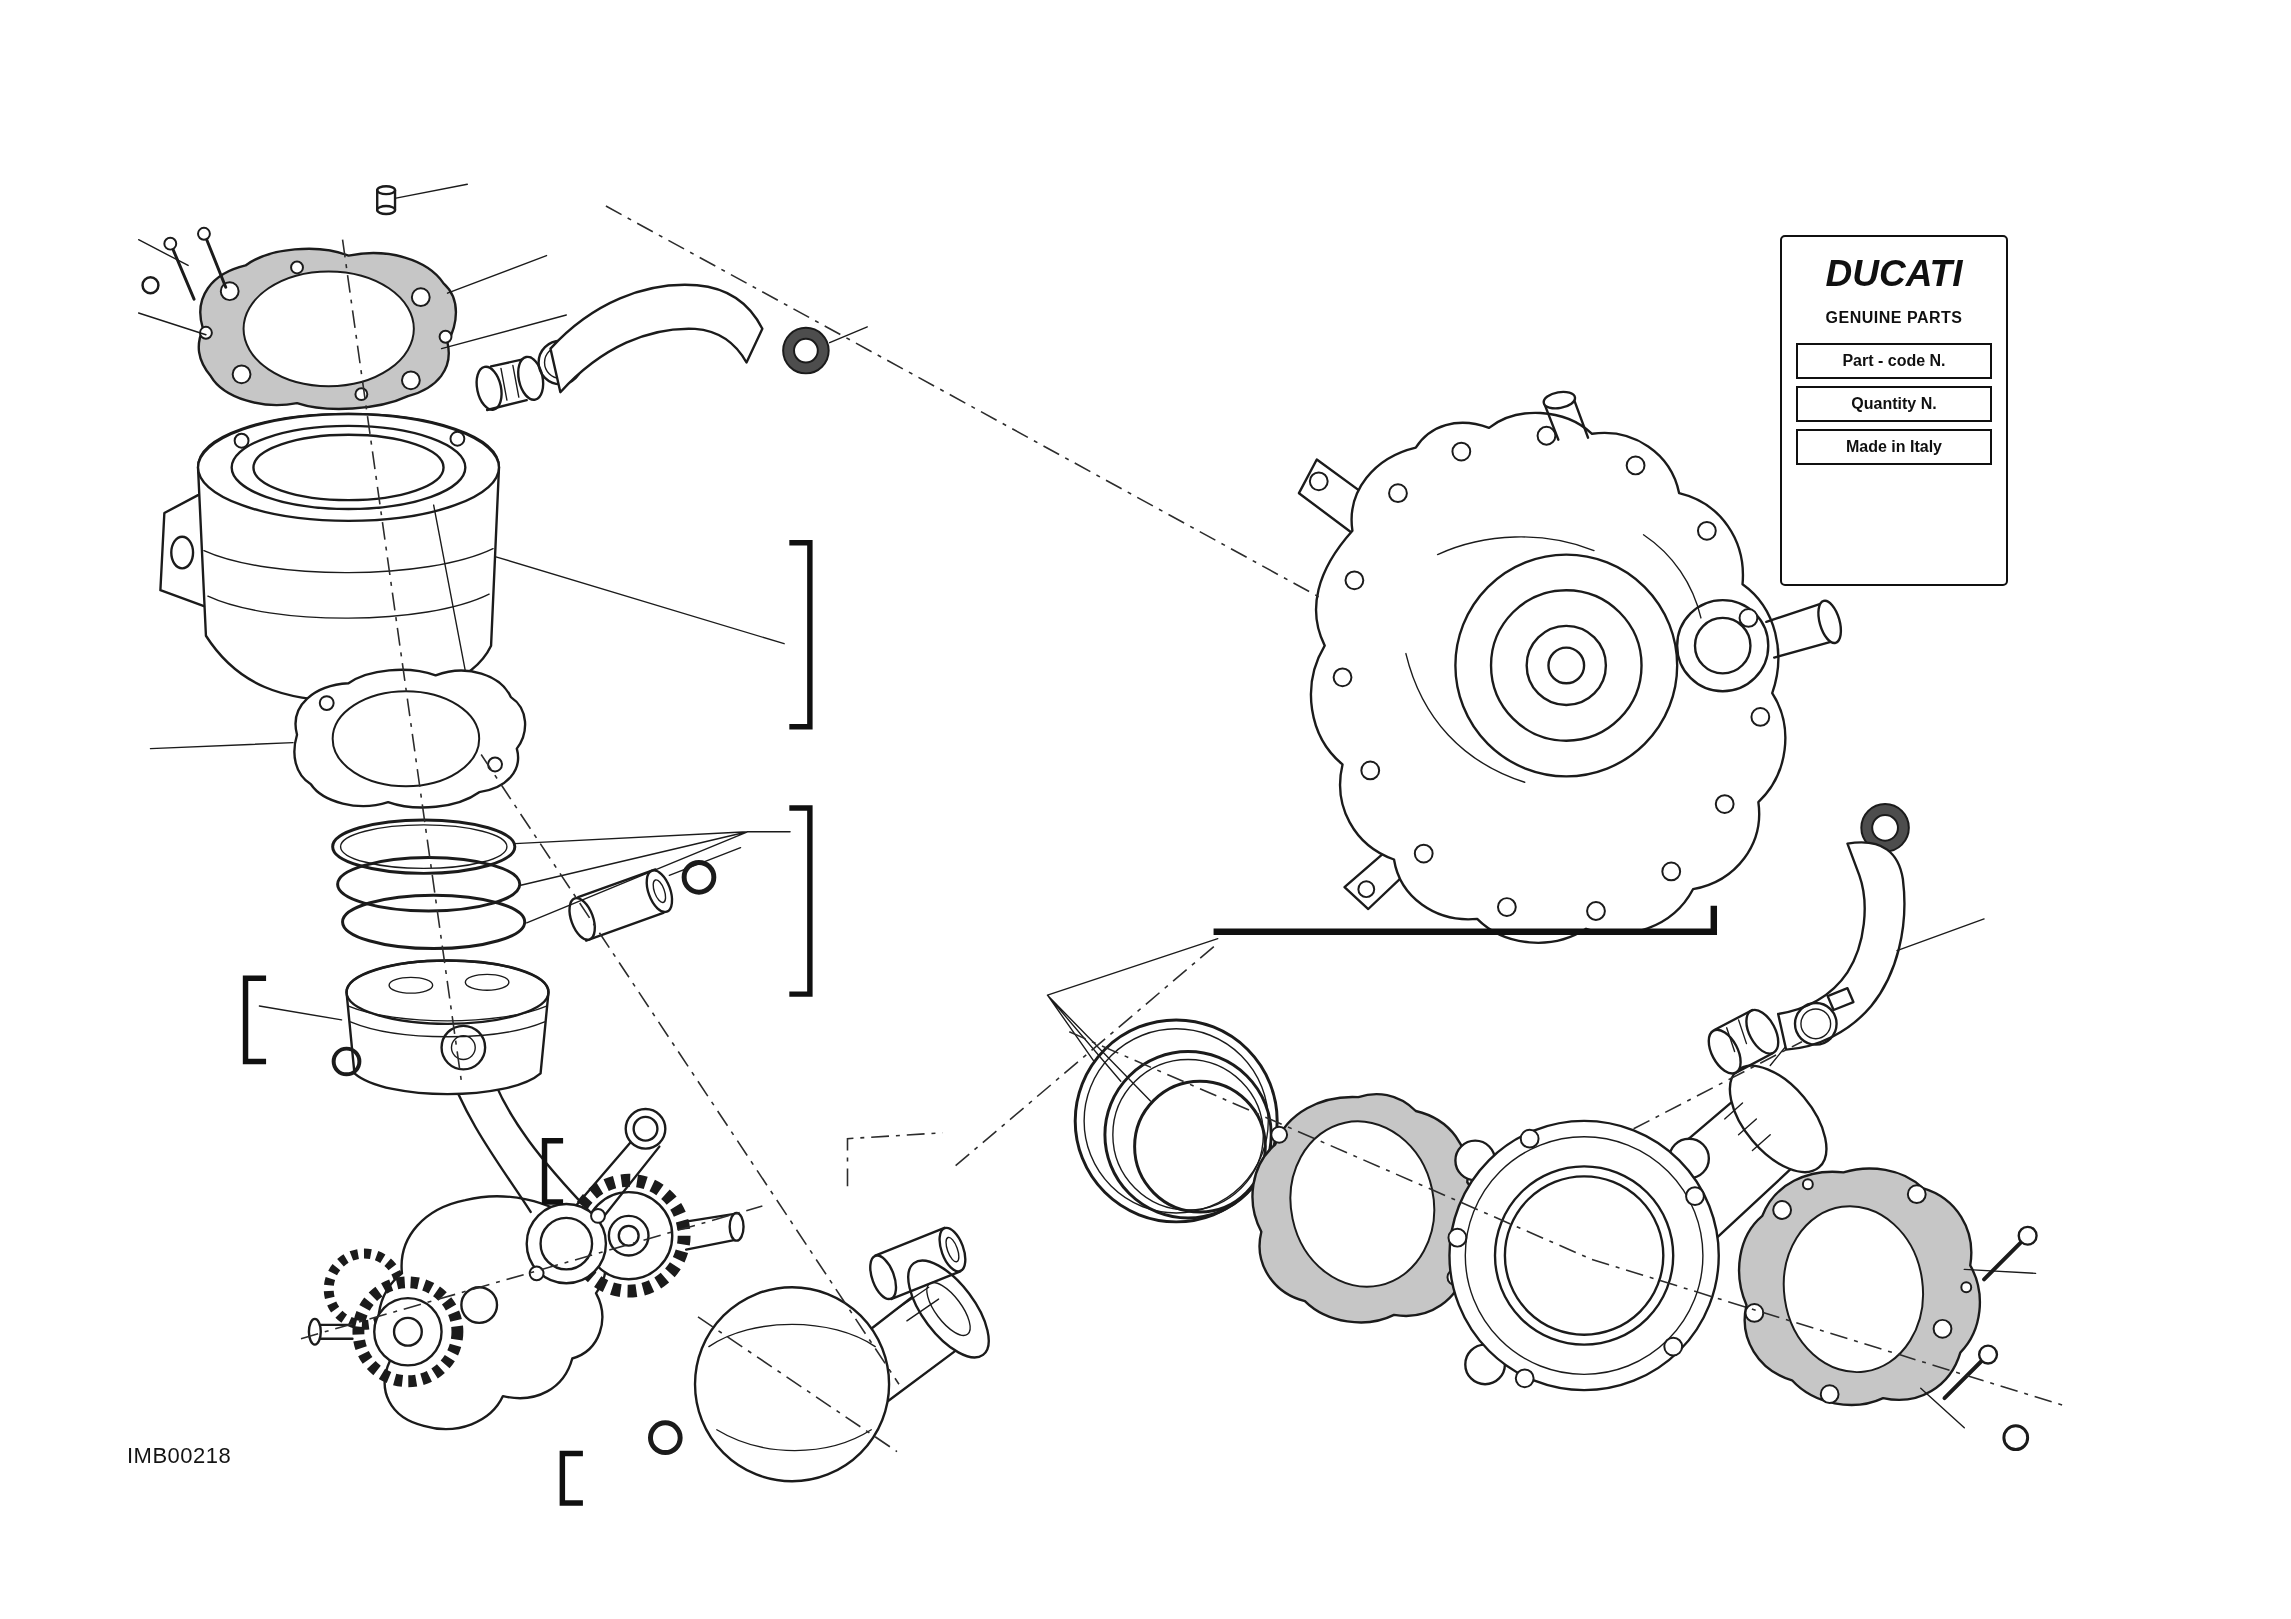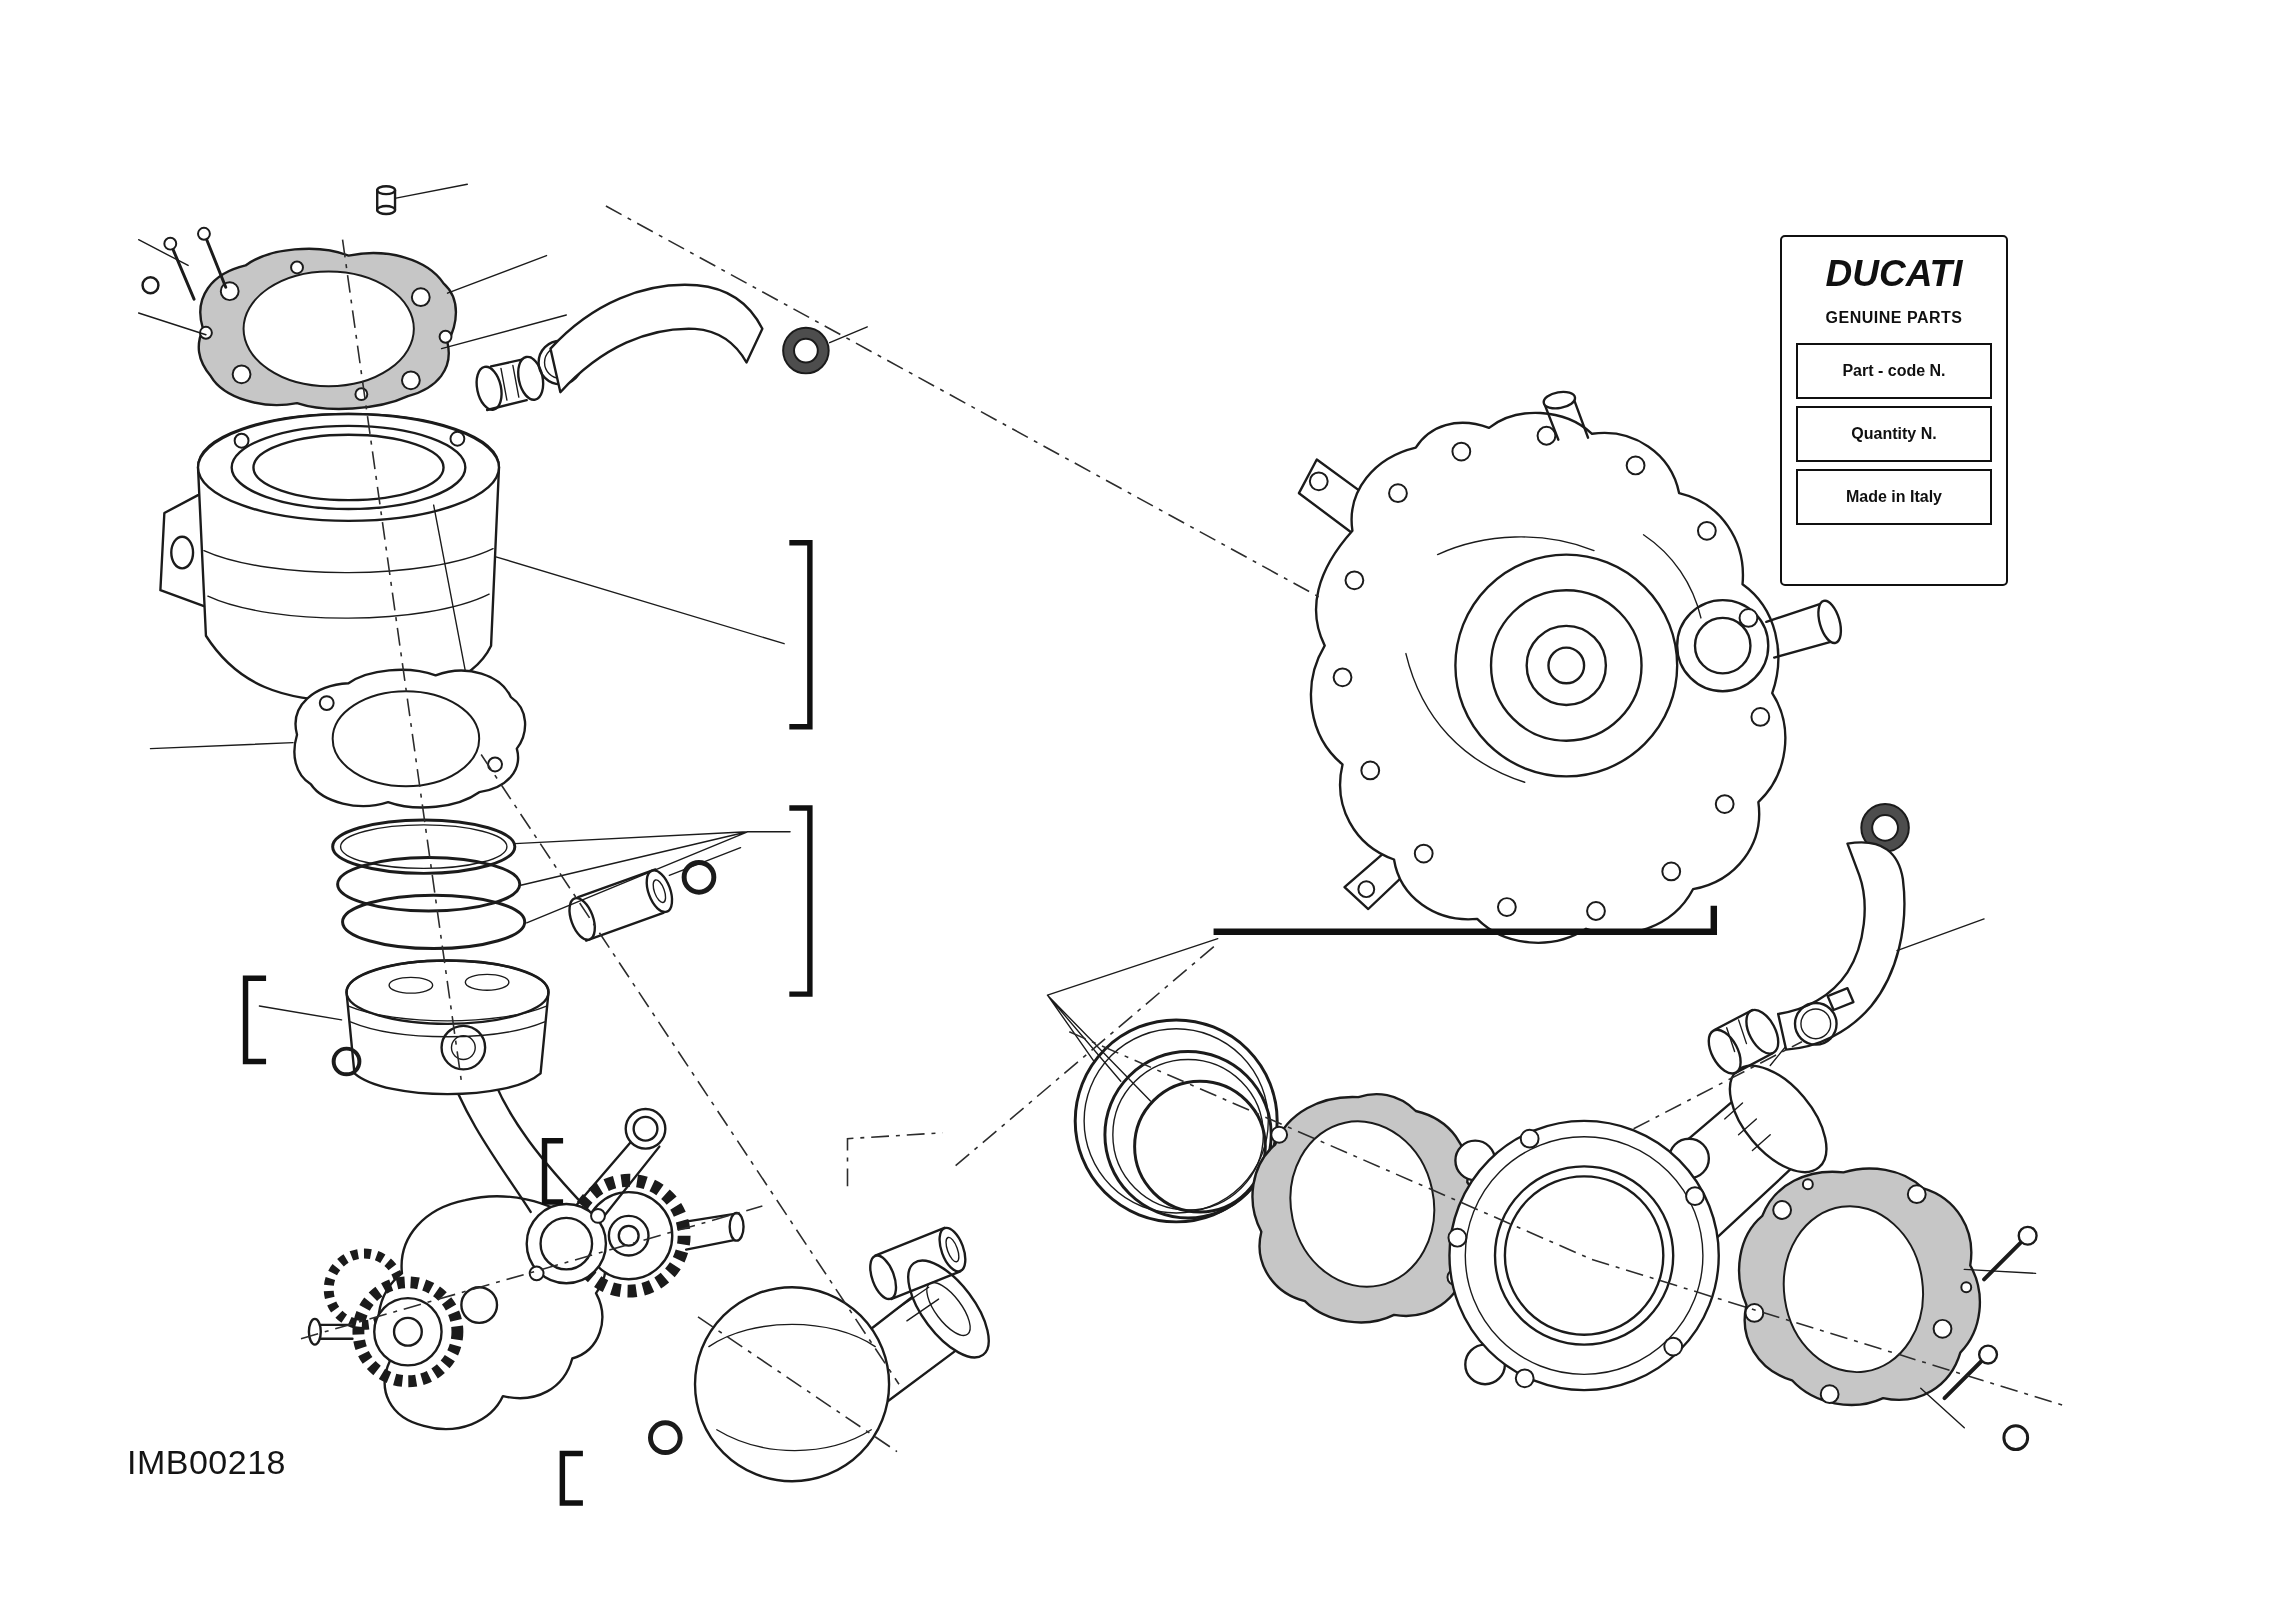--- a/index.html
+++ b/index.html
@@ -24,24 +24,24 @@
   
   .plate {
     position:absolute; left:1780px; top:235px; width:228px; height:351px;
     border:2.5px solid #101010; border-radius:5px; background:#ffffff;
     display:flex; flex-direction:column; align-items:center; padding:16px 14px 12px;
   }
   .brand    { font-size:37px; font-weight:bold; font-style:italic; color:#101010; }
   .subtitle { margin-top:14px; font-size:16px; font-weight:bold; letter-spacing:0.5px; color:#101010; }
   .cells    { margin-top:16px; width:100%; display:flex; flex-direction:column; gap:7px; }
   .cell     { border:2px solid #101010; text-align:center; font-weight:bold;
-              font-size:16px; padding:17px 4px; color:#101010; background:#fff; }
+              font-size:16px; padding:7px 4px; color:#101010; background:#fff; }
 
   .code {
-    position:absolute; left:127px; top:1443px; font-size:34px; color:#141414; letter-spacing:0.5px;
+    position:absolute; left:127px; top:1443px; font-size:22px; color:#141414; letter-spacing:0.5px;
   }
 </style>
 </head>
 <body>
 
 <div id="canvas">
 
 <svg id="art" width="2292" height="1620" viewBox="0 0 2315 1636" xmlns="http://www.w3.org/2000/svg">
 
   <g>

